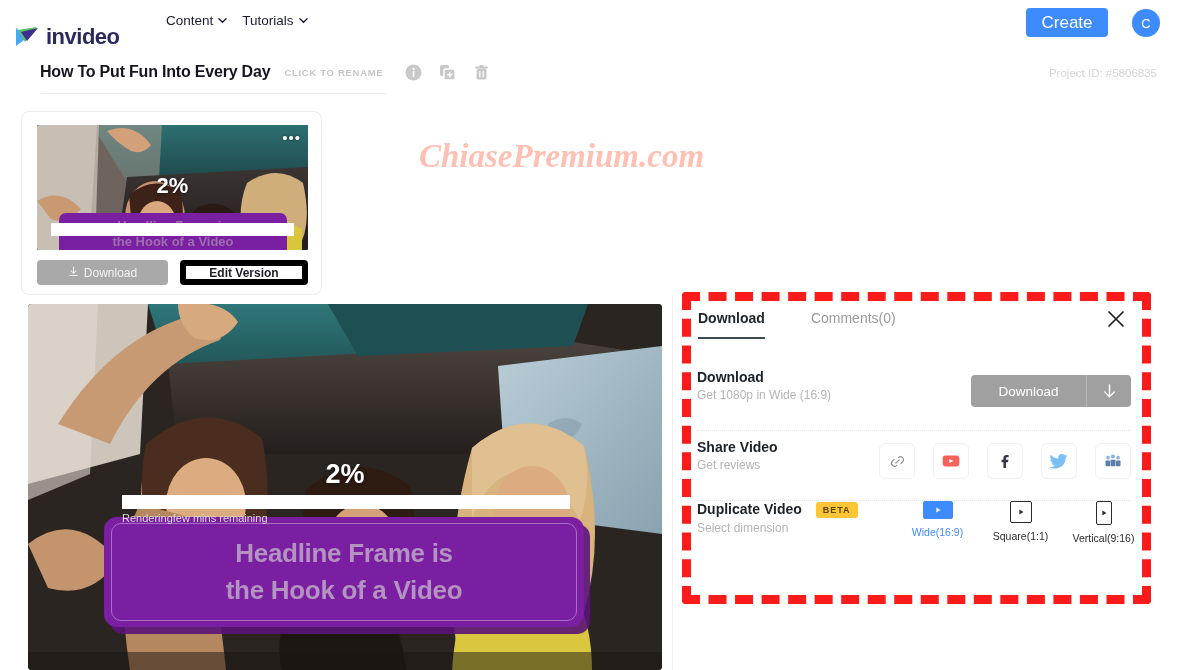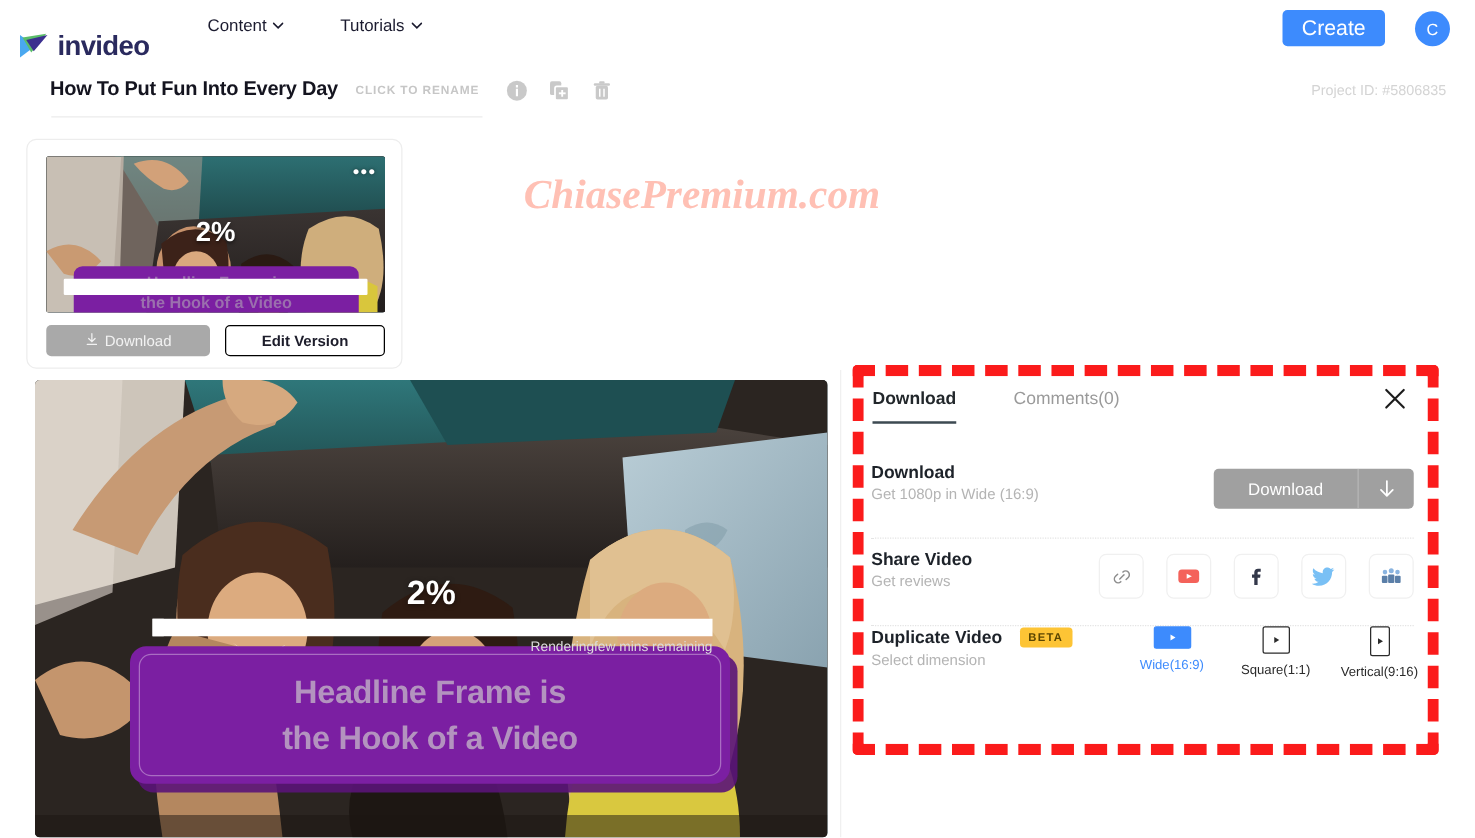--- a/index.html
+++ b/index.html
@@ -15,21 +15,21 @@
   
   .topbar {
     position: absolute; left: 0; top: 0; width: 1180px; height: 46px;
     display: flex; align-items: center;
   }
   .logo-wrap { position:absolute; left:14px; top:8px; display:flex; align-items:center; gap:6px;margin-top:16px; }
   .logo-mark { width: 26px; height: 26px; display:block; }
   .logo-text {
     font-size: 22px; font-weight: bold; color:#2a2a5e; letter-spacing:-0.5px;
   }
-  .nav-links { position:absolute; left:166px; top:13px; display:flex; gap:45px; }
+  .nav-links { position:absolute; left:166px; top:13px; display:flex; gap:15px; }
   .nav-item {
     font-size: 13.5px; color:#1b1b2f; display:flex; align-items:center; gap:5px;
     cursor:pointer;
   }
   .caret { display:inline-block; width:9px; height:9px; }
   .caret svg { display:block; }
   .create-btn {
     position:absolute; right:72px; top:8px;
     width:82px; height:29px; background:#3d8bfd; border-radius:4px;
     color:#fff; font-size:17px; display:flex; align-items:center; justify-content:center;
@@ -98,21 +98,21 @@
   }
   .card-actions {
     position:absolute; left:15px; top:148px; display:flex; gap:12px;
   }
   .btn-dl-card {
     width:131px; height:25px; background:#a9a9a9; border-radius:4px;
     color:#f2f2f2; font-size:12px; display:flex; align-items:center;
     justify-content:center; gap:5px; cursor:pointer; border:none;
   }
   .btn-edit-card {
-    width:128px; height:25px; background:#fff; border:1px solid #000000;
+    width:128px; height:25px; background:#fff; border:6px solid #000000;
     border-radius:4px; color:#1d1d2b; font-size:12px; font-weight:bold;
     display:flex; align-items:center; justify-content:center; cursor:pointer;
   }
 
   
   .preview {
     position:absolute; left:28px; top:304px; width:634px; height:366px;
     background:#243436; border-radius:4px; overflow:hidden;
   }
   .preview-pct {
@@ -120,21 +120,21 @@
     color:#fff; font-size:27px; font-weight:bold; z-index:6;
     text-shadow:0 1px 4px rgba(0,0,0,.5);
   }
   .preview-bar {
     position:absolute; left:94px; top:191px; width:448px; height:14px;
     background:#fff; z-index:6;
   }
   .preview-bar-fill { height:100%; width:2%; background:#fff; }
   .preview-status {
     position:absolute; left:94px; top:208px; width:448px; z-index:6;
-    display:flex; justify-content:flex-end;
+    display:flex; justify-content:flex-start;
     color:#dcdcdc; font-size:11px;
   }
   .preview-headline {
     position:absolute; left:76px; top:213px; width:480px; height:110px;
     background:#7b1fa2; border-radius:13px; z-index:4;
     box-shadow: 6px 7px 0 0 rgba(90,20,120,0.9);
   }
   .preview-headline-inner {
     position:absolute; left:7px; top:6px; right:7px; bottom:6px;
     border:1.5px solid rgba(255,255,255,0.35); border-radius:10px;

